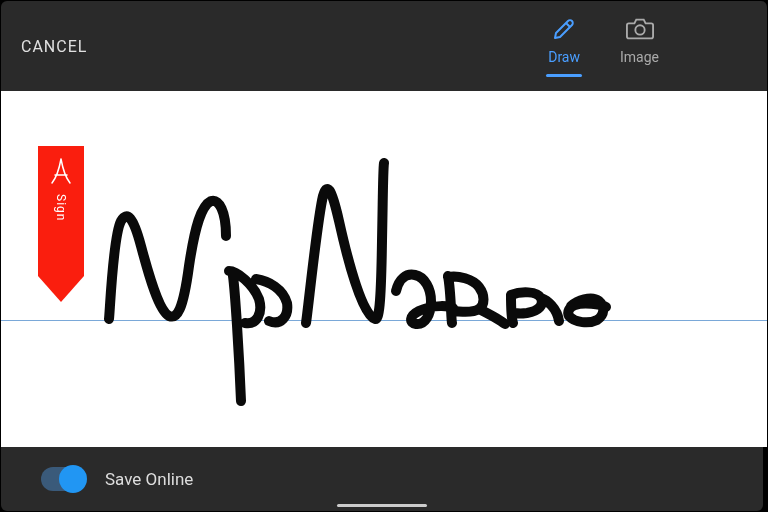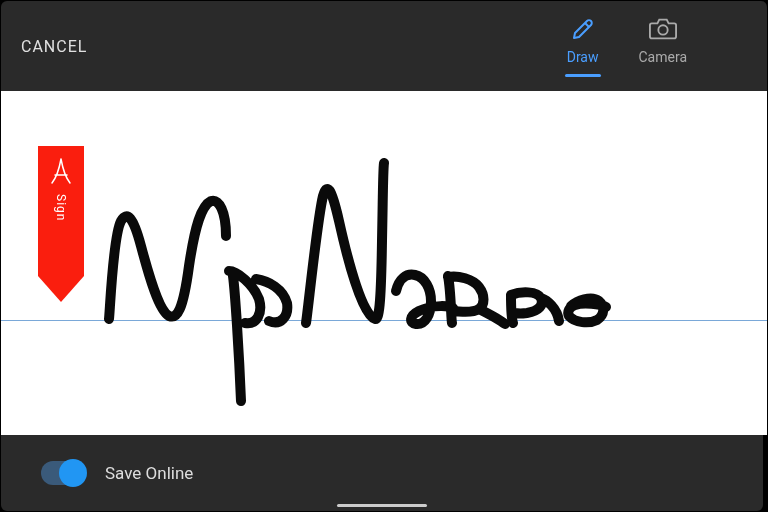--- a/index.html
+++ b/index.html
@@ -23,21 +23,21 @@
       margin: 1px 1px 0 1px;
     }
     .cancel-btn {
       color: #e0e0e0;
       font-size: 16px;
       letter-spacing: 1px;
       cursor: pointer;
     }
     .tabs {
       margin-left: auto;
-      margin-right: 60px;
+      margin-right: 88px;
       display: flex;
       gap: 40px;
       align-items: flex-start;
     }
     .tab {
       display: flex;
       flex-direction: column;
       align-items: center;
       gap: 8px;
       cursor: pointer;
@@ -111,21 +111,21 @@
       writing-mode: vertical-rl;
       margin-top: 8px;
       letter-spacing: 1px;
     }
     .signature-svg {
       position: absolute;
       left: 0;
       top: 0;
     }
     .bottom-bar {
-      height: 76px;
+      height: 64px;
       background: #2a2a2a;
       display: flex;
       align-items: center;
       padding: 0 40px;
       margin: 0 5px 1px 1px;
       border-bottom-left-radius: 6px;
       border-bottom-right-radius: 6px;
       position: relative;
     }
     .toggle {
@@ -176,21 +176,21 @@
       </div>
       <span>Draw</span>
     </div>
     <div class="tab">
       <div class="tab-icon">
         <svg width="30" height="24" viewBox="0 0 30 24" fill="none">
           <path d="M3 6 L9 6 L11 2 L19 2 L21 6 L27 6 C28 6 29 7 29 8 L29 20 C29 21 28 22 27 22 L3 22 C2 22 1 21 1 20 L1 8 C1 7 2 6 3 6 Z" stroke="#aaa" stroke-width="2" fill="none"></path>
           <circle cx="15" cy="13" r="5" stroke="#aaa" stroke-width="2" fill="none"></circle>
         </svg>
       </div>
-      <span>Camera</span>
+      <span>Image</span>
     </div>
   </div>
 </div>
 
 <div class="canvas-area">
   <div class="baseline"></div>
   <div class="sign-ribbon">
     <div class="ribbon-body">
       <svg width="26" height="30" viewBox="0 0 26 30">
         <path d="M13 3 C11 14 8 22 4 27 M13 3 C15 14 18 22 22 27 M7 19 L19 19" stroke="#fff" stroke-width="1.5" fill="none" stroke-linecap="round"></path>

